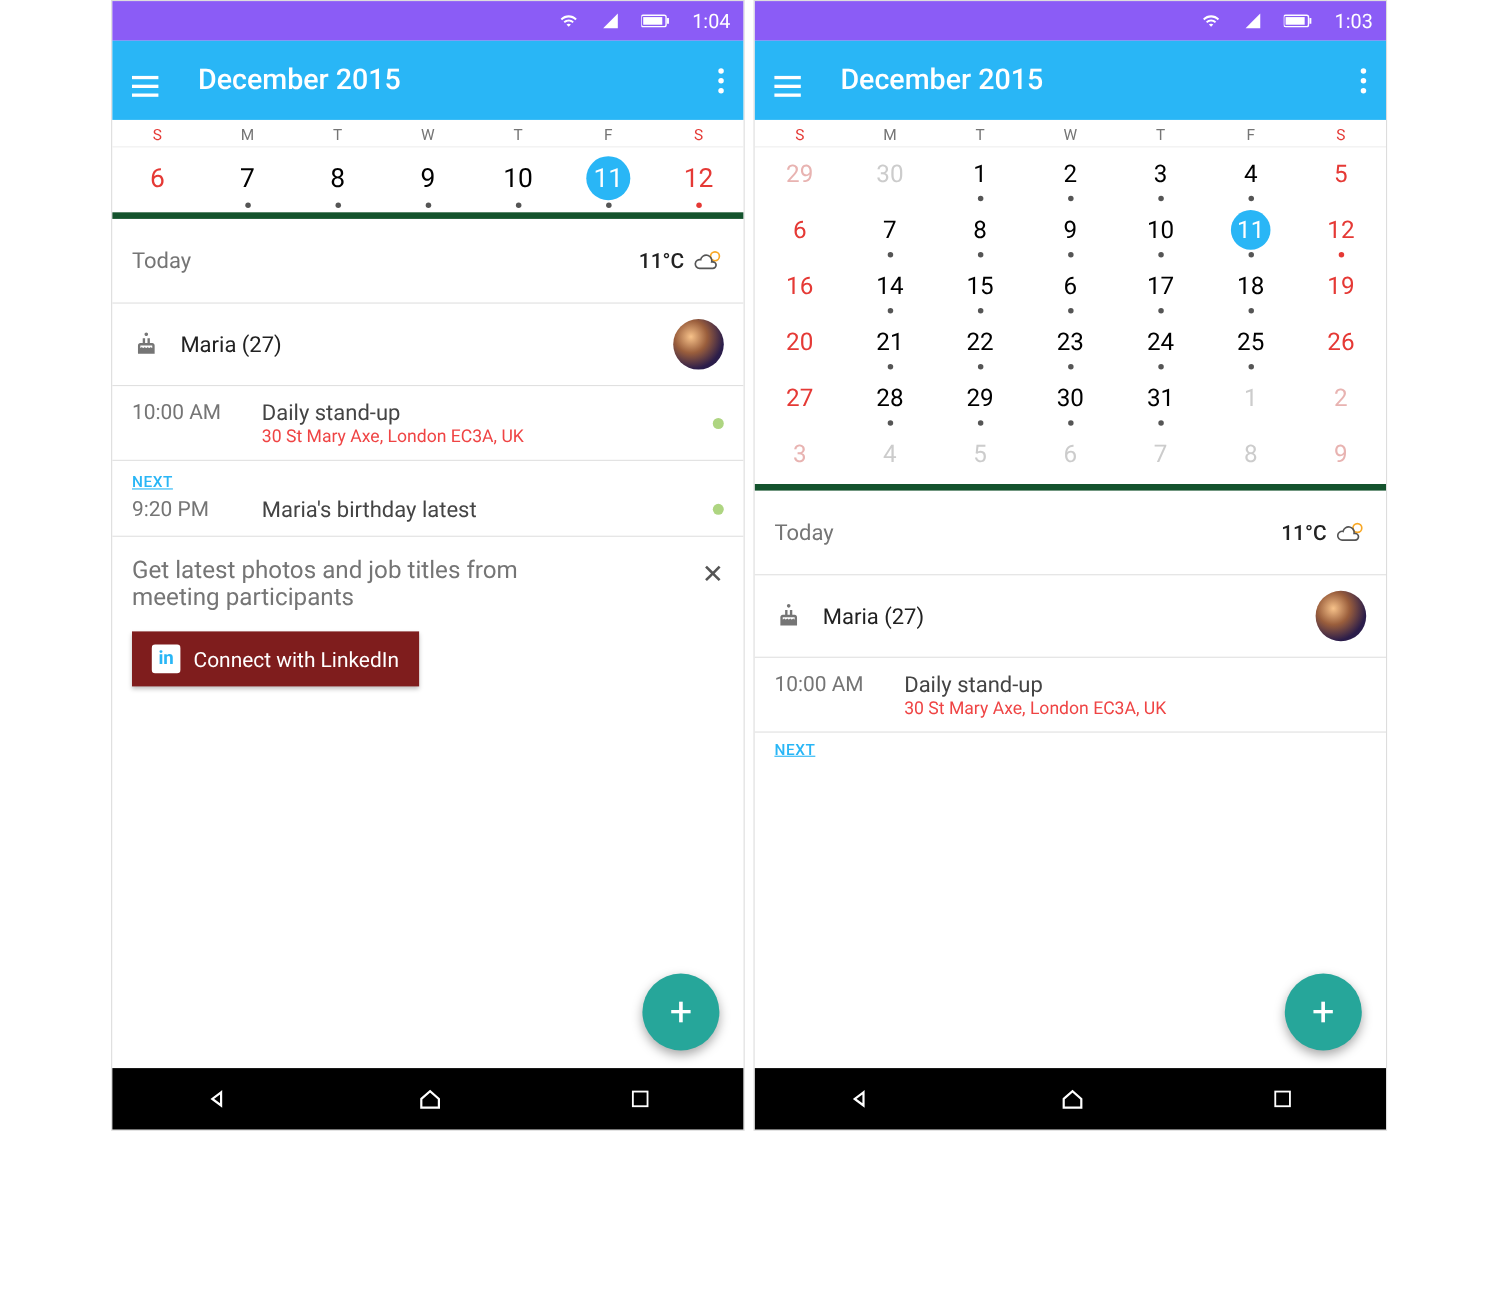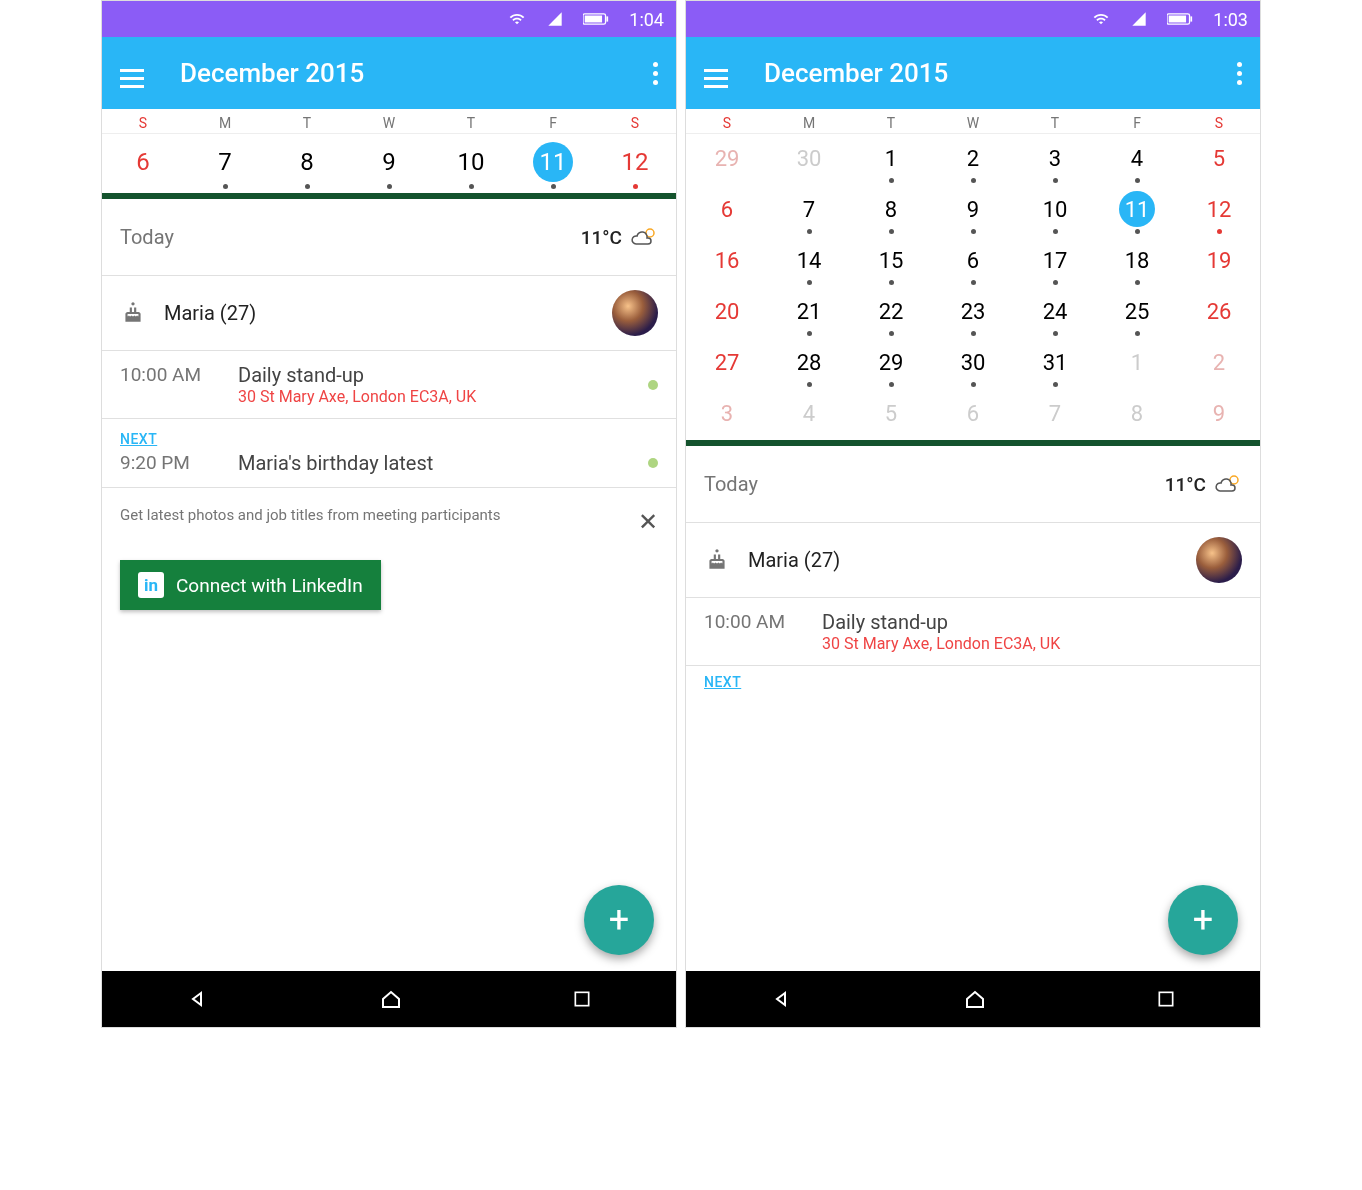--- a/index.html
+++ b/index.html
@@ -37,23 +37,23 @@
   .avatar { width:46px; height:46px; border-radius:50%; background: radial-gradient(circle at 35% 35%, #f7c28a 0%, #9a5e3c 35%, #2b1d4a 70%); margin-left:auto; }
   .event-row { border-top:1px solid #e0e0e0; padding: 12px 18px; cursor:pointer; }
   .event-top { display:flex; align-items:flex-start; gap: 18px; }
   .event-time { width:100px; color:#757575; font-size:19px; }
   .event-body { flex:1; }
   .event-title { font-size:20px; color:#444; }
   .event-sub { font-size:16px; color:#ef4444; margin-top:0; }
   .event-dot { width:10px; height:10px; background:#aed581; border-radius:50%; align-self:center; }
   .next-label { color:#29b6f6; font-size:14px; font-weight:500; margin-bottom:4px; letter-spacing:0.5px;text-decoration:underline; }
   .promo { border-top:1px solid #e0e0e0; padding: 18px; position:relative; }
-  .promo-text { color:#757575; font-size:15px; max-width: 420px; }
+  .promo-text { color:#757575; font-size:22px; max-width: 420px; }
   .promo-close { position:absolute; right:18px; top:20px; font-size:24px; color:#555; cursor:pointer; }
-  .linkedin-btn { margin-top:36px; background:#15803d; color:#fff; display:inline-flex; align-items:center; gap:12px; padding: 12px 18px; font-size:19px; cursor:pointer; box-shadow: 0 2px 4px rgba(0,0,0,0.25); }
+  .linkedin-btn { margin-top:18px; background:#7f1d1d; color:#fff; display:inline-flex; align-items:center; gap:12px; padding: 12px 18px; font-size:19px; cursor:pointer; box-shadow: 0 2px 4px rgba(0,0,0,0.25); }
   .linkedin-logo { width:26px; height:26px; background:#fff; color:#29b6f6; display:flex; align-items:center; justify-content:center; font-weight:bold; font-size:17px; border-radius:3px; }
   .fab { position:absolute; right:22px; bottom:72px; width:70px; height:70px; border-radius:50%; background:#26a69a; color:#fff; display:flex; align-items:center; justify-content:center; font-size:36px; box-shadow: 0 4px 10px rgba(0,0,0,0.35); cursor:pointer; }
   .nav-bar { position:absolute; bottom:0; left:0; right:0; height:56px; background:#000; display:flex; align-items:center; justify-content:space-around; }
   .nav-bar .nav-btn { color:#fff; cursor:pointer; }
   .scroll-cut { border-top:1px solid #e0e0e0; padding: 8px 18px 0; }
   svg { display:block; }
 </style>
 </head>
 <body>
 

